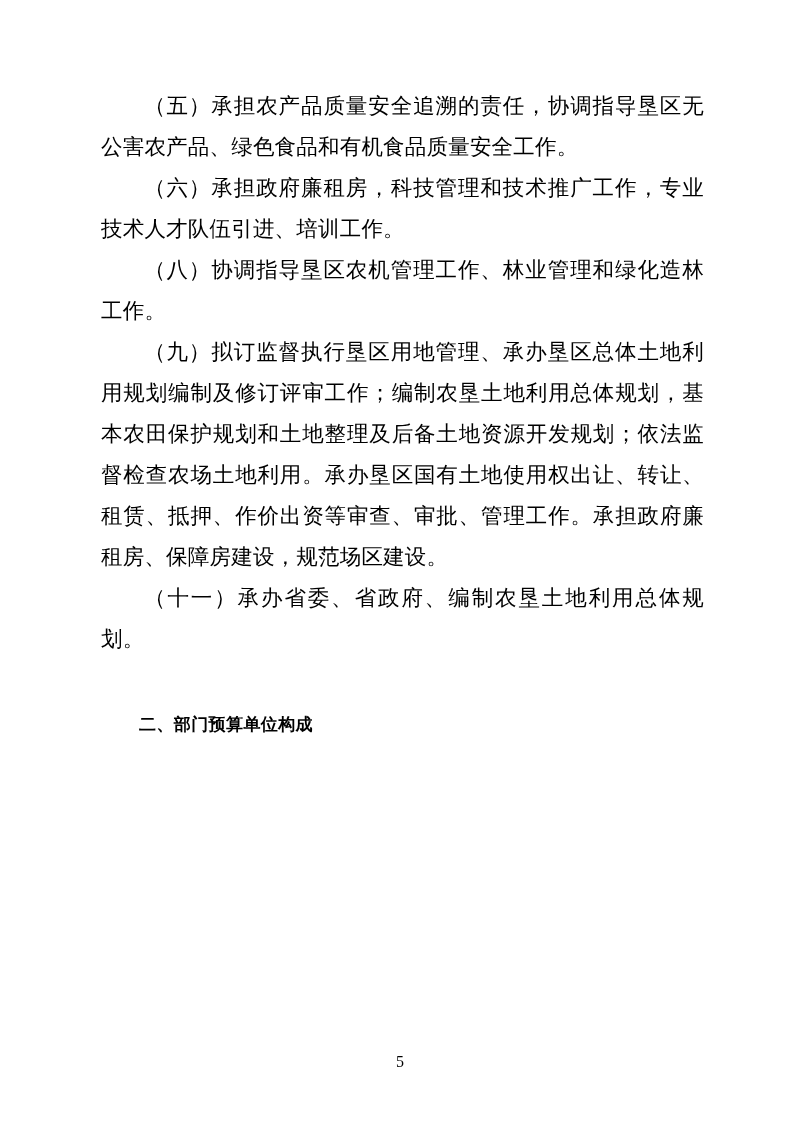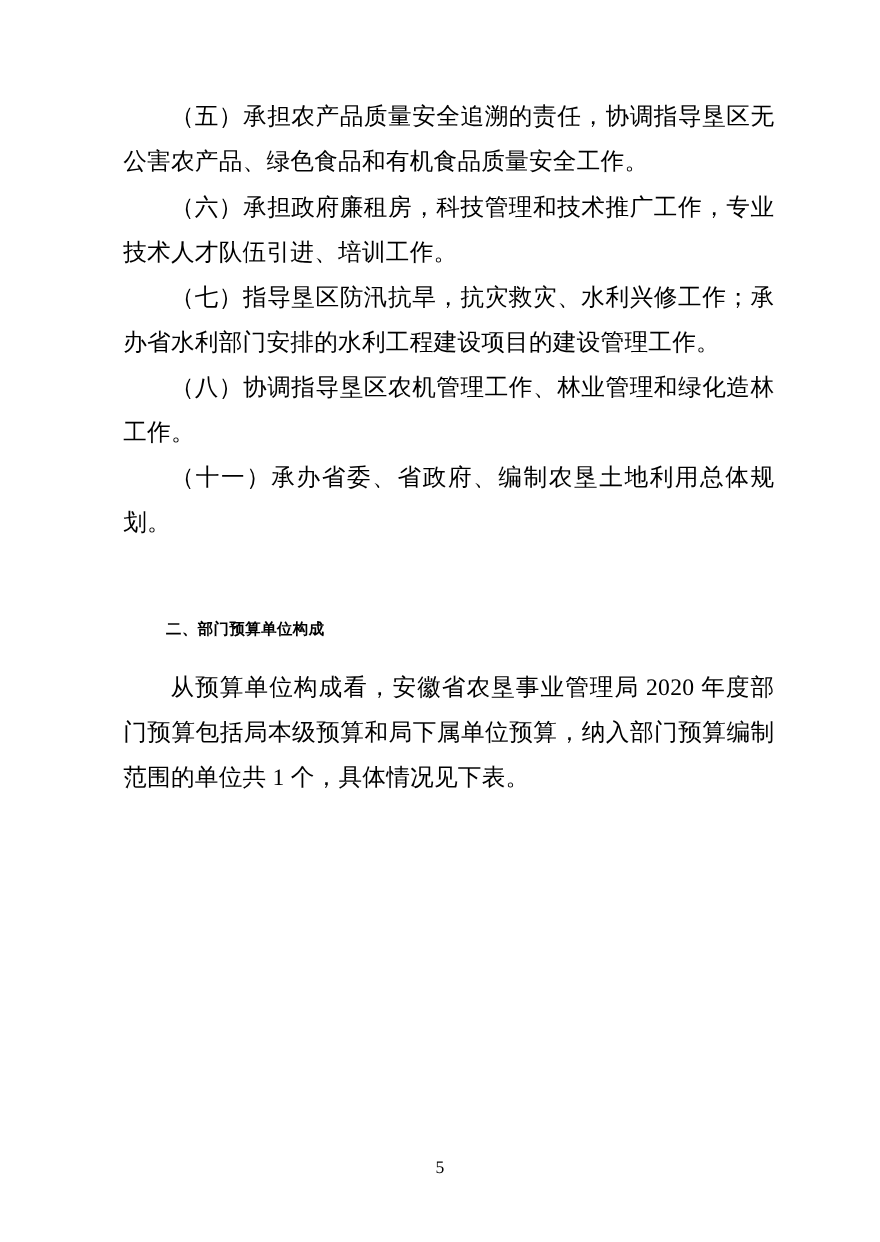--- a/index.html
+++ b/index.html
@@ -20,32 +20,32 @@
     height: 1129px;
     box-sizing: border-box;
     padding: 86px 96px 40px 96px;
     position: relative;
   }
   .para {
     font-size: 21.5px;
     line-height: 41px;
     text-align: justify;
     text-justify: inter-ideograph;
-    margin: 0 0 0 16px;
+    margin: 0 0 0 5px;
     letter-spacing: 0.2px;
   }
   .para.indent {
     text-indent: 43px;
   }
   .heading {
-    font-size: 14px;
+    font-size: 17px;
     line-height: 41px;
     font-weight: bold;
     text-indent: 43px;
-    margin: 12px;
+    margin: 0;
     letter-spacing: 0.4px;
   }
   .gap-before-heading {
     height: 44px;
   }
   .page-number {
     position: absolute;
     left: 0;
     right: 0;
     bottom: 58px;
@@ -54,24 +54,23 @@
     font-family: "Liberation Serif", "DejaVu Serif", serif;
   }
 </style>
 </head>
 <body>
 
 <div class="page">
 
   <p class="para indent">（五）承担农产品质量安全追溯的责任，协调指导垦区无公害农产品、绿色食品和有机食品质量安全工作。</p>
   <p class="para indent">（六）承担政府廉租房，科技管理和技术推广工作，专业技术人才队伍引进、培训工作。</p>
-  <p class="para indent">（七）指导垦区防汛抗旱，抗灾救灾、水利兴修工作；承办省水利部门安排的水利工程建设项目的建设管理工作。</p>
   <p class="para indent">（八）协调指导垦区农机管理工作、林业管理和绿化造林工作。</p>
+  <p class="para indent">（九）拟订监督执行垦区用地管理、承办垦区总体土地利用规划编制及修订评审工作；编制农垦土地利用总体规划，基本农田保护规划和土地整理及后备土地资源开发规划；依法监督检查农场土地利用。承办垦区国有土地使用权出让、转让、租赁、抵押、作价出资等审查、审批、管理工作。承担政府廉租房、保障房建设，规范场区建设。</p>
   <p class="para indent">（十一）承办省委、省政府、编制农垦土地利用总体规划。</p>
 
   <div class="gap-before-heading"></div>
 
   <h2 class="heading">二、部门预算单位构成</h2>
 
-  <p class="para indent">从预算单位构成看，安徽省农垦事业管理局 2020 年度部门预算包括局本级预算和局下属单位预算，纳入部门预算编制范围的单位共 1 个，具体情况见下表。</p>
 
   <div class="page-number">5</div>
 </div>
 
 </body></html>

